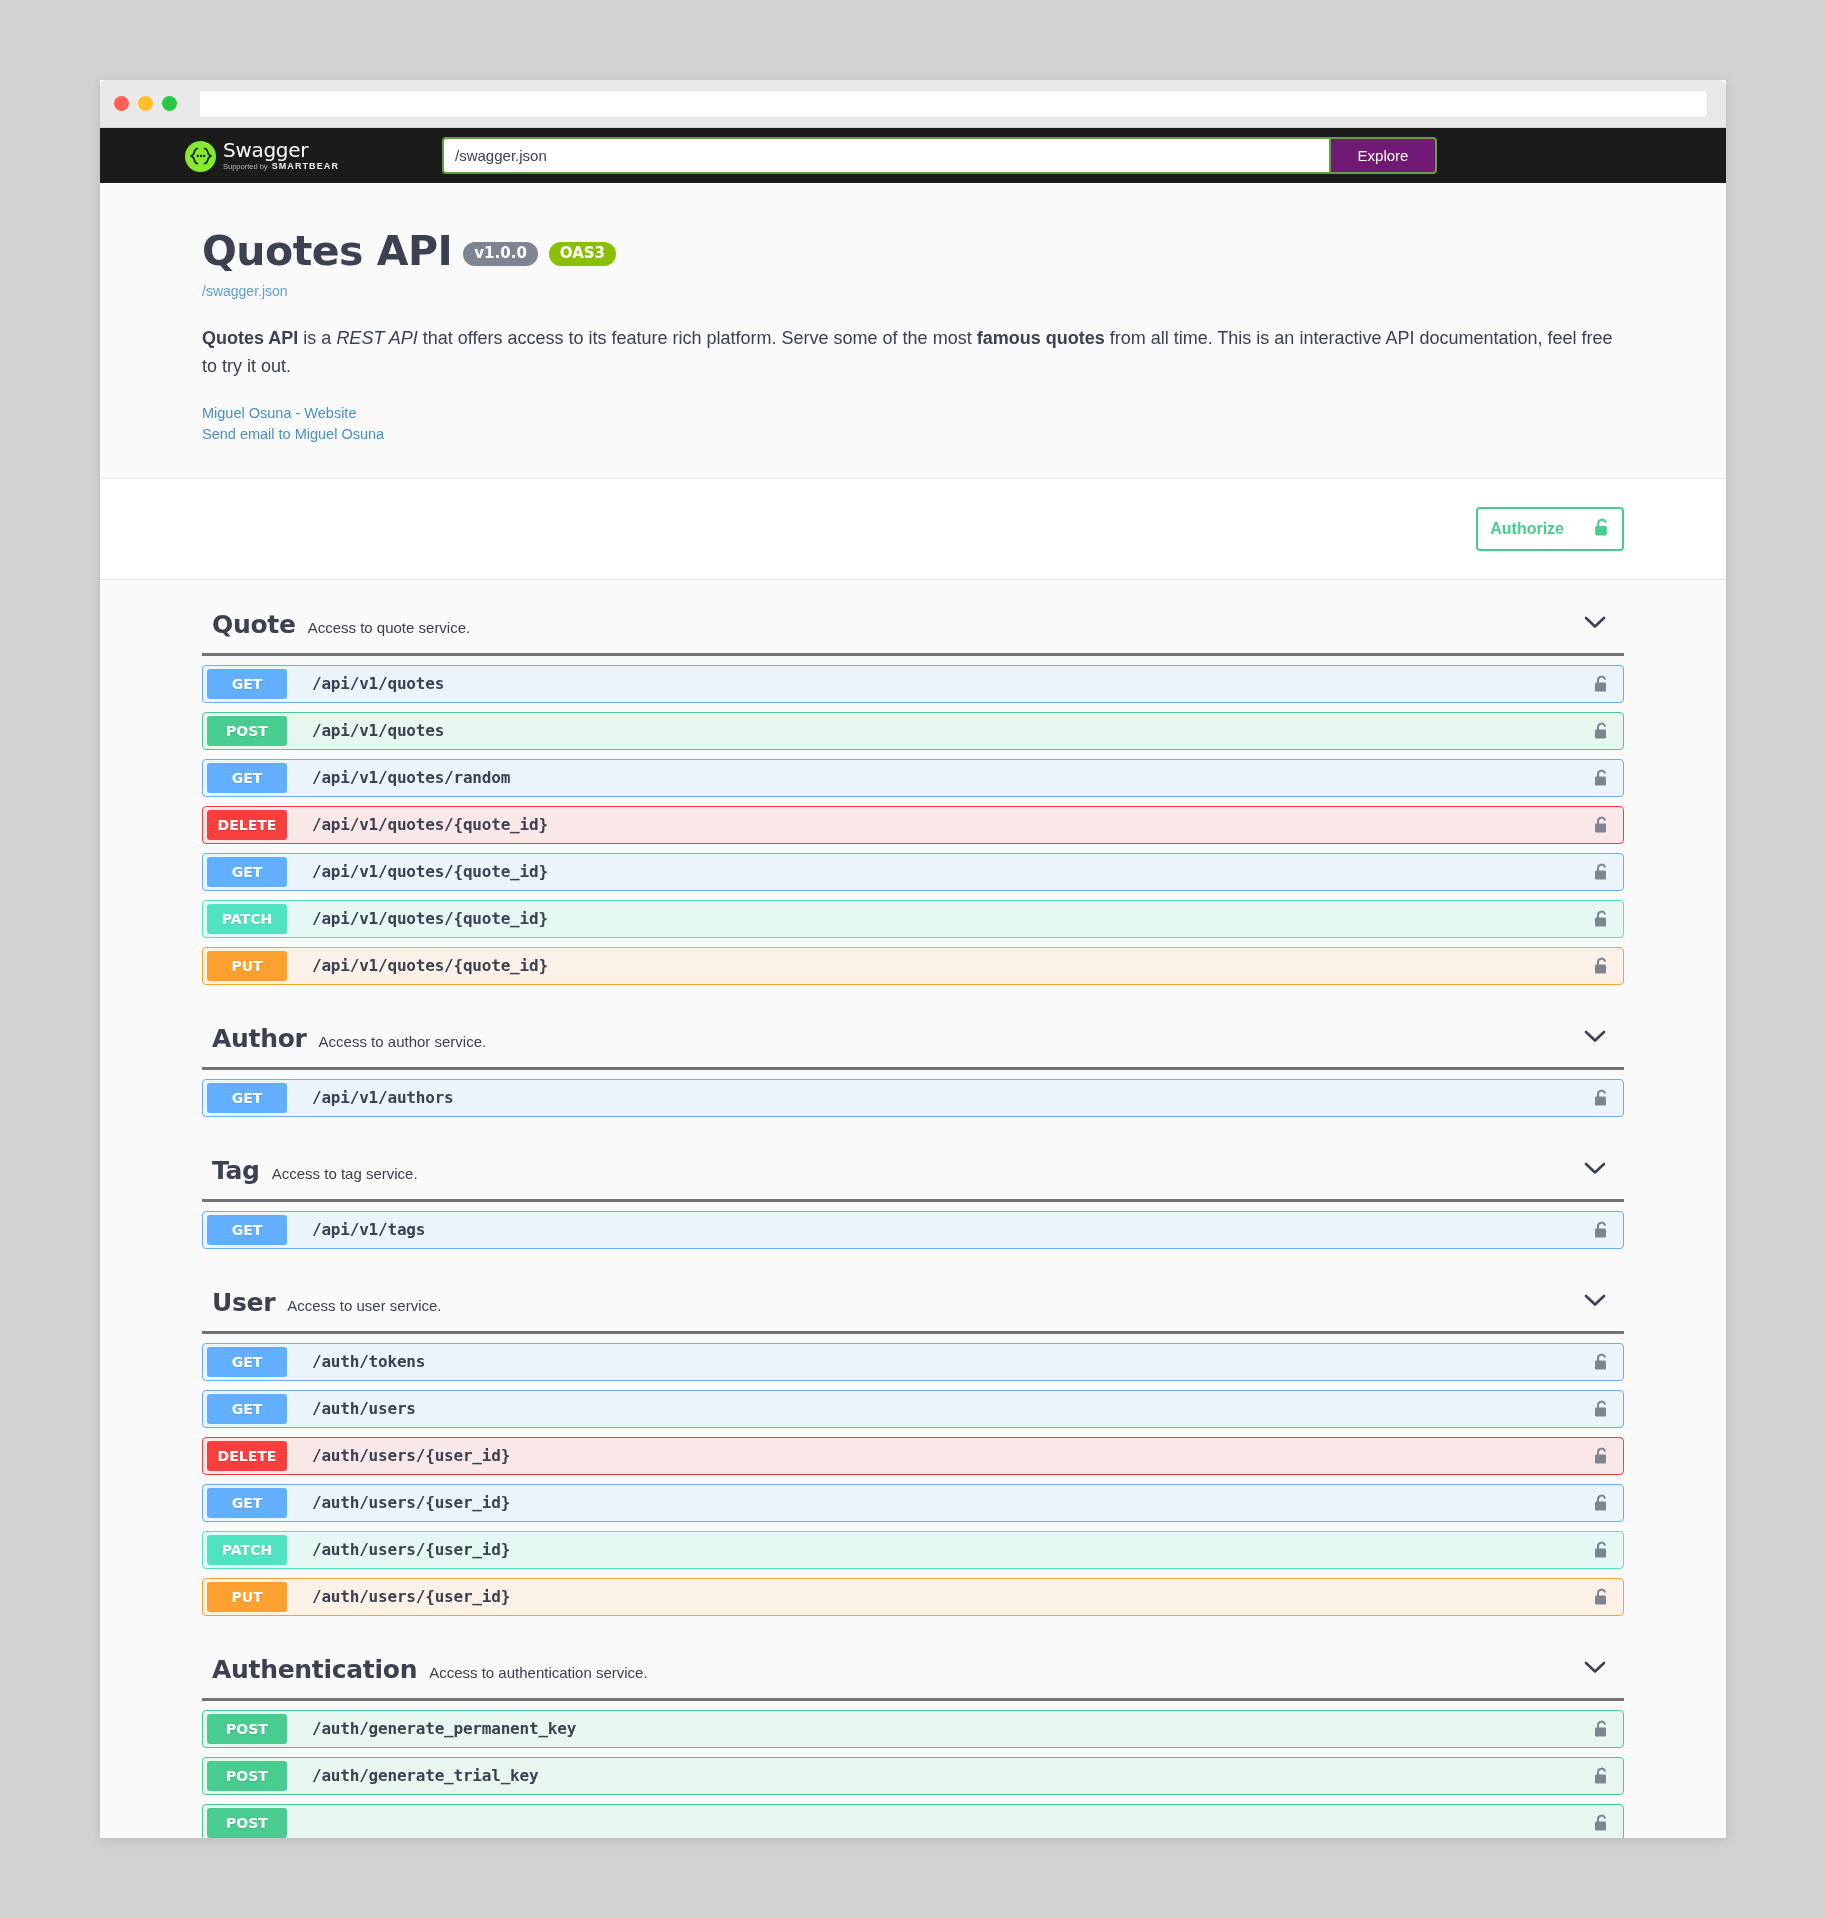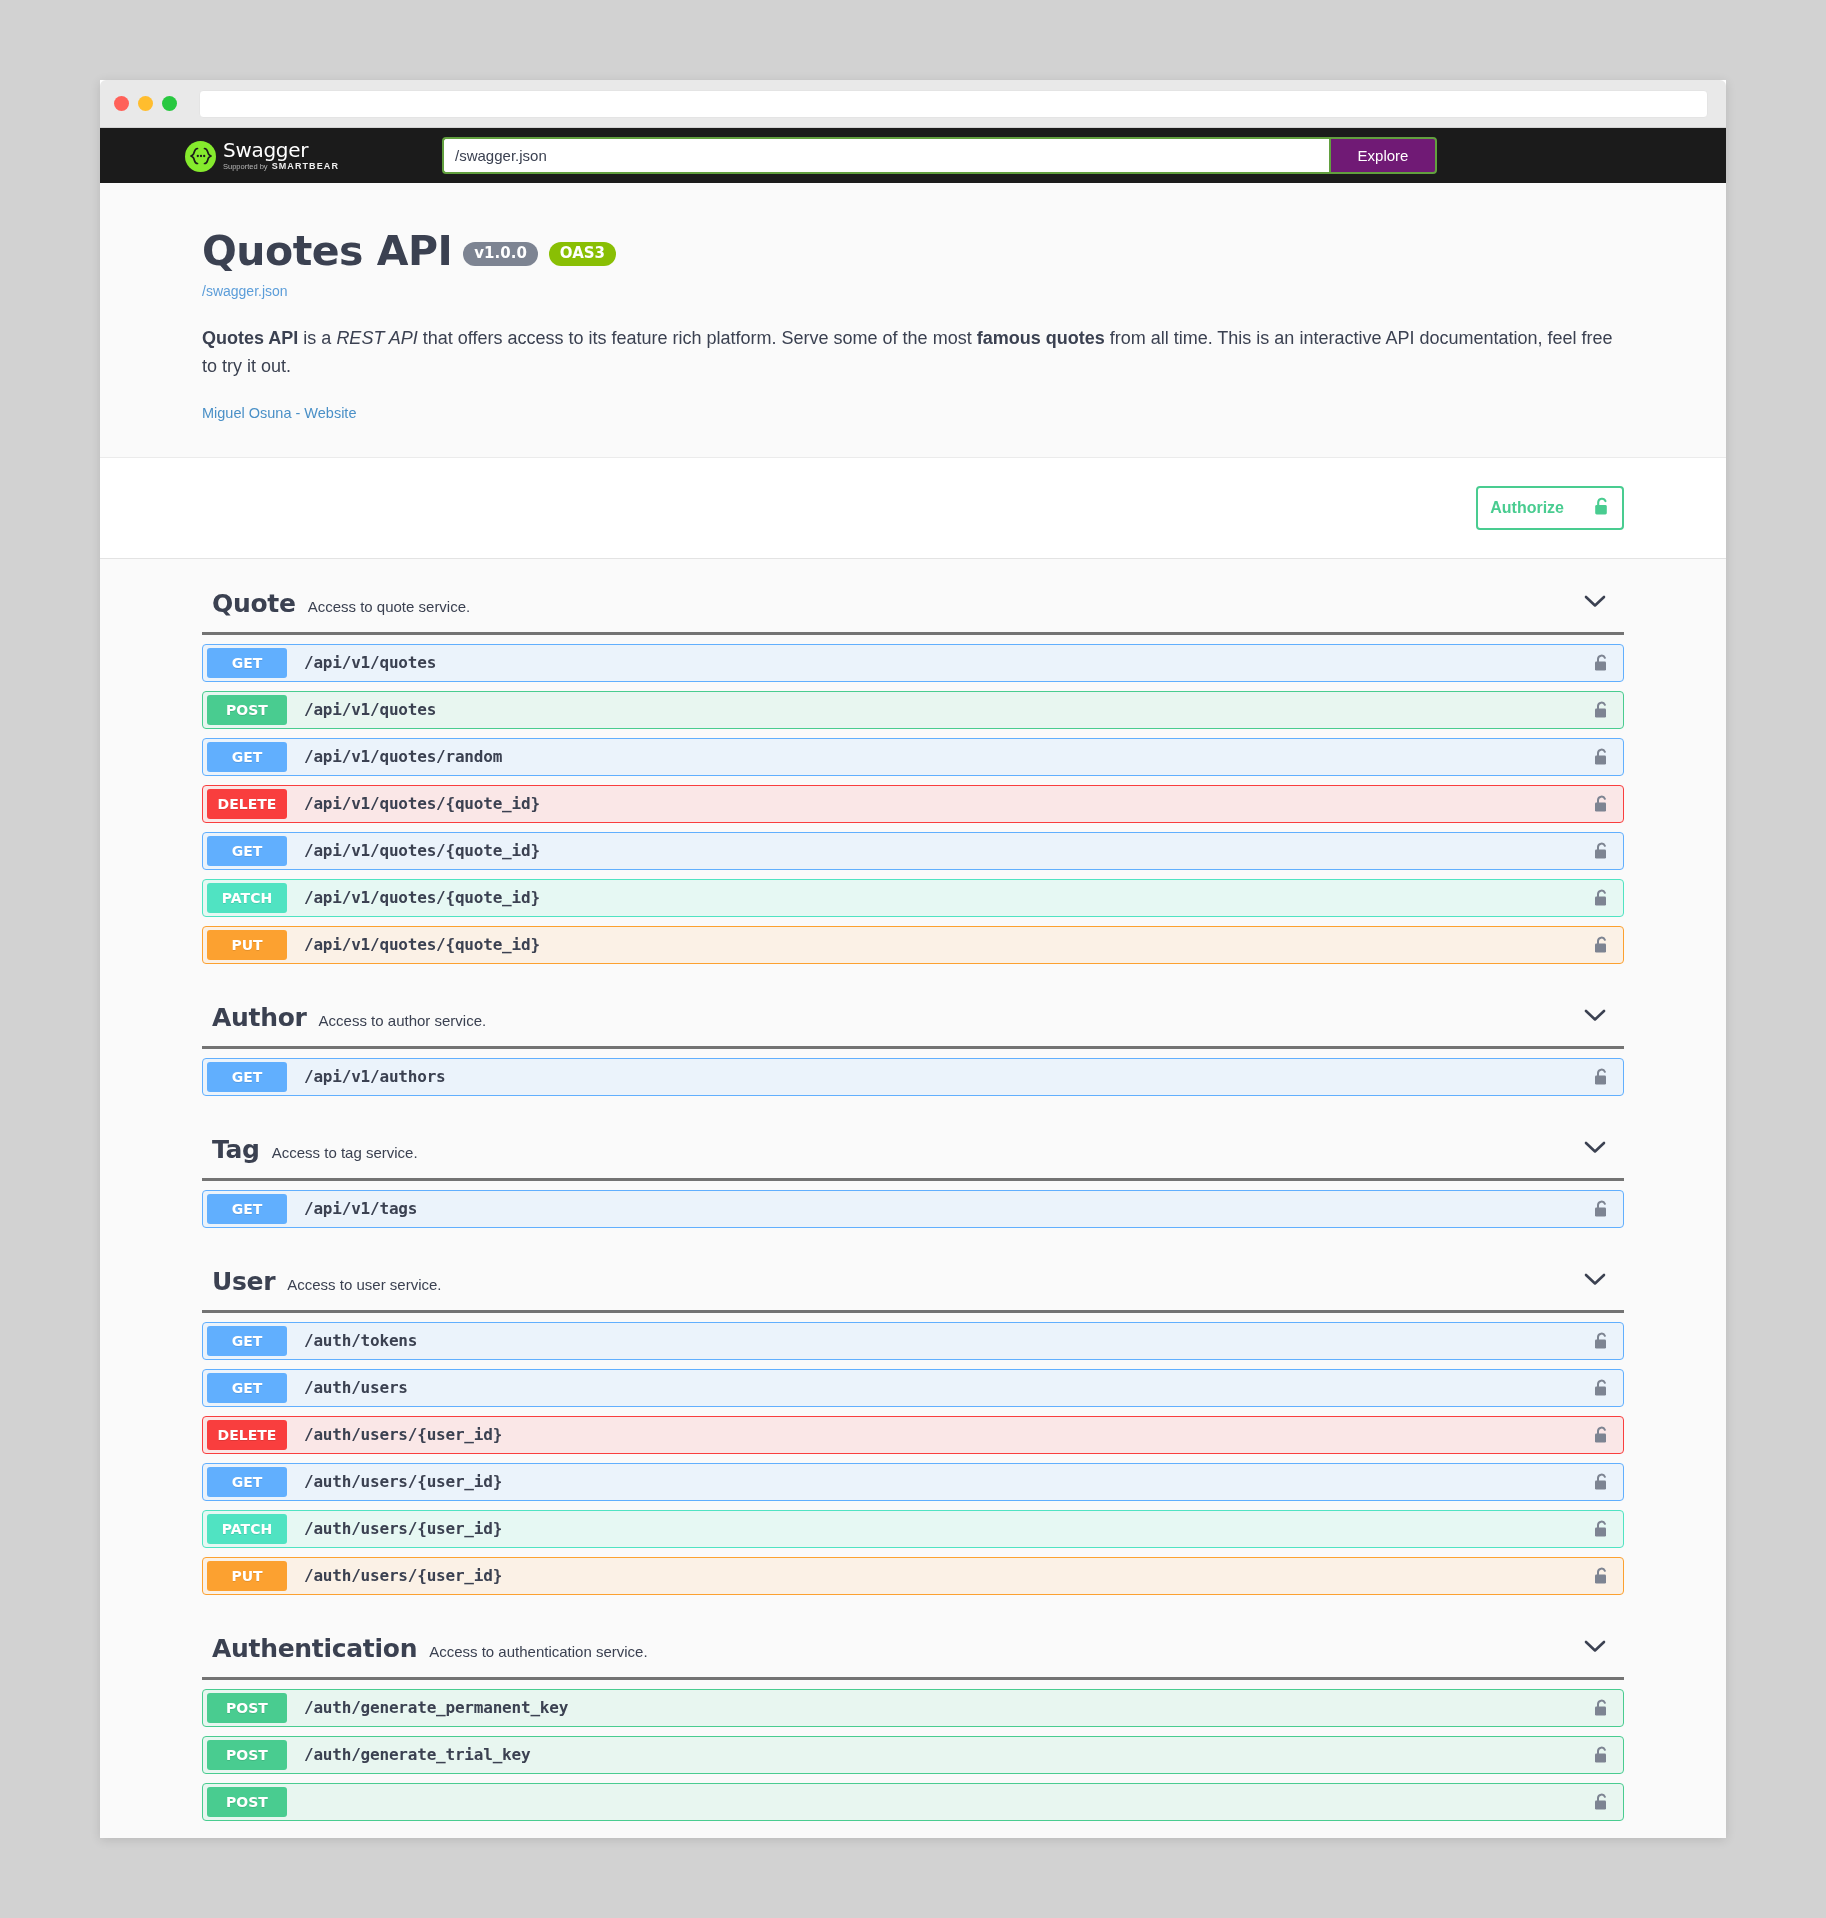--- a/index.html
+++ b/index.html
@@ -229,21 +229,21 @@
     border-radius: 4px;
     margin-bottom: 9px;
     height: 38px;
     padding-right: 14px;
     cursor: pointer;
   }
   .op-method {
     width: 80px;
     min-width: 80px;
     height: 30px;
-    margin: 0 0 0 4px;
+    margin: 0 8px 0 4px;
     border-radius: 3px;
     color: #fff;
     font-size: 14px;
     font-weight: bold;
     font-family: "DejaVu Sans", sans-serif;
     display: flex;
     align-items: center;
     justify-content: center;
     text-shadow: 0 1px 0 rgba(0,0,0,0.1);
   }
@@ -324,20 +324,21 @@
         <span class="badge oas">OAS3</span>
       </div>
       <a id="spec-link" href="#">/swagger.json</a>
 
       <div id="api-description">
         <b>Quotes API</b><span> is a </span><i>REST API</i><span> that offers access to its feature rich platform. Serve some of the most </span><b>famous quotes</b><span> from all time. This is an interactive API documentation, feel free to try it out.</span>
       </div>
 
       <div id="contact-block">
         <a class="contact-link" href="#">Miguel Osuna - Website</a>
+        <a class="contact-link" href="#">Send email to Miguel Osuna</a>
       </div>
     </div>
 
     <div id="auth-wrapper">
       <button id="authorize-button">
         <span>Authorize</span>
         <span>
           <svg width="16" height="19" viewBox="0 0 16 19">
             <path d="M4.2 8 V5.2 a3.8 3.8 0 0 1 7.3 -1.1" fill="none" stroke="#49cc90" stroke-width="2.1" stroke-linecap="round"></path>
             <rect x="1.2" y="8" width="11.6" height="9.4" rx="1.4" fill="#49cc90"></rect>

